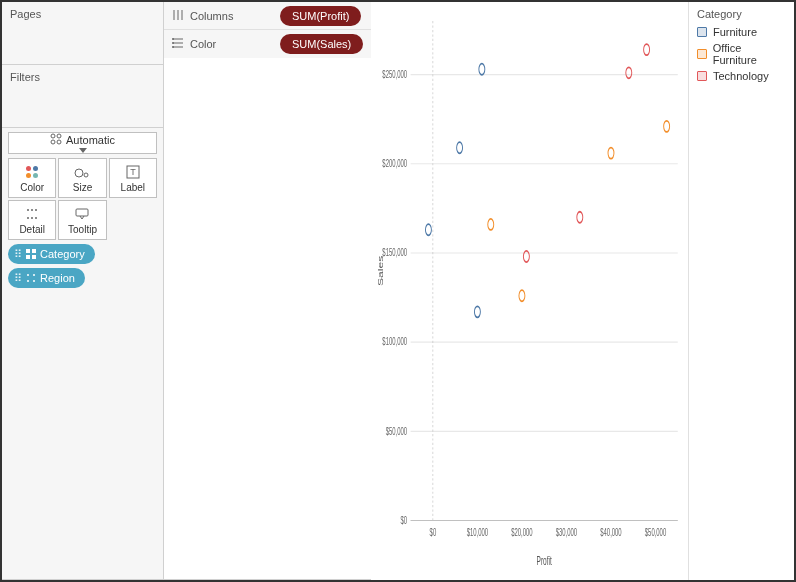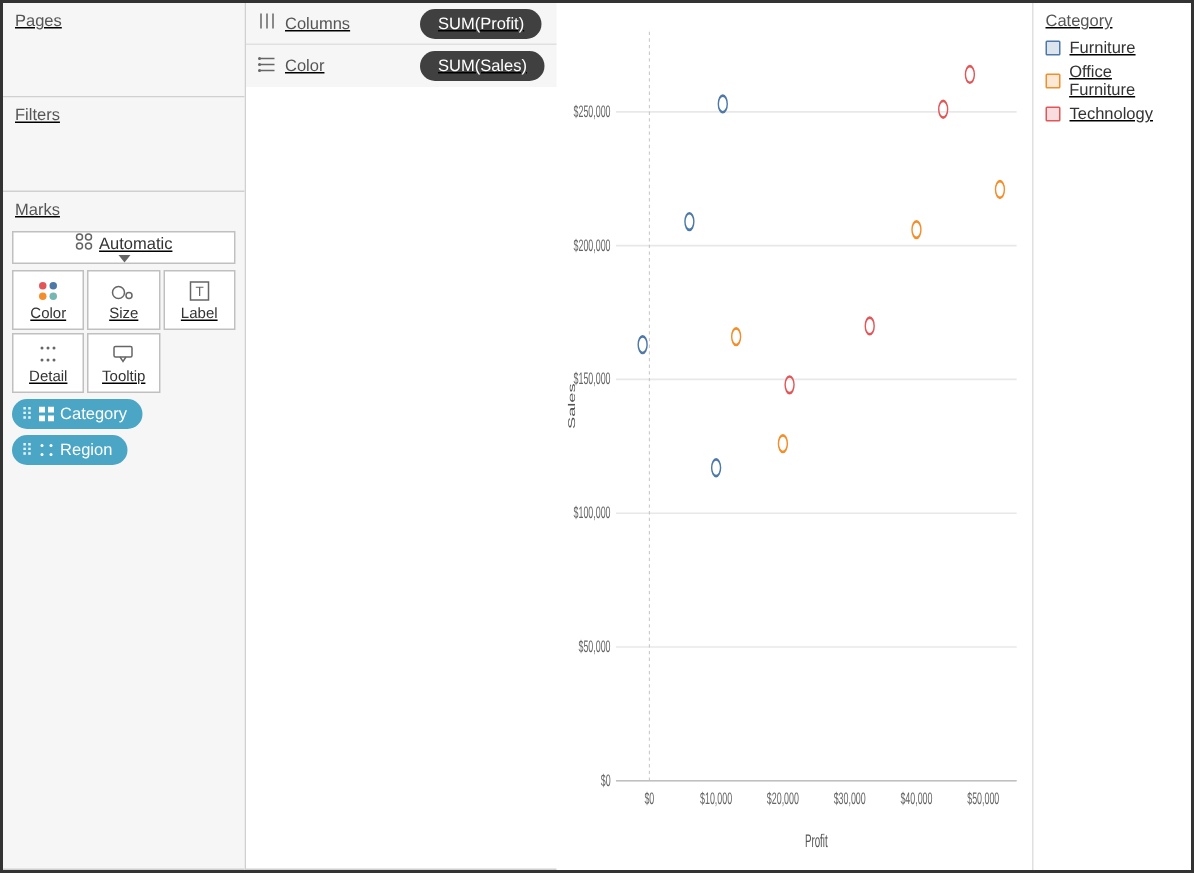--- a/index.html
+++ b/index.html
@@ -1,17 +1,17 @@
 <!DOCTYPE html>
 <html><head>
 <meta charset="utf-8">
 <style>
 * { box-sizing: border-box; margin: 0; padding: 0; font-family: Arial, Helvetica, sans-serif; }
 body { background: #fff; width: 796px; height: 582px; overflow: hidden; border: 2px solid #333; }
-.app { display: flex; height: 100%; text-decoration: underline; }
+.app { display: flex; height: 100%; }
 
 
 .left-col { width: 162px; border-right: 1px solid #d0d0d0; background: #f6f6f6; display: flex; flex-direction: column; }
 .panel { border-bottom: 1px solid #d0d0d0; background: #f6f6f6; }
 .panel-title { font-size: 11px; color: #555; padding: 6px 8px 4px 8px; }
 .panel-body { padding: 4px 6px 8px 6px; }
 .pages-body, .filters-body { min-height: 40px; }
 
 .marks-body { padding: 4px 6px 50px 6px; }
 .dropdown { display: flex; align-items: center; background: #fff; border: 1px solid #c0c0c0; height: 22px; padding: 0 6px; font-size: 11px; color: #333; cursor: pointer; justify-content: space-between; flex-direction: column; }
@@ -19,21 +19,21 @@
 .caret { width:0; height:0; border-left:4px solid transparent; border-right:4px solid transparent; border-top:5px solid #666; }
 
 .marks-grid { display: grid; grid-template-columns: repeat(3, 1fr); gap: 2px; margin-top: 4px; }
 .mark-btn { background:#fff; border:1px solid #c0c0c0; height:40px; display:flex; flex-direction:column; align-items:center; justify-content:center; gap:2px; font-size:10px; color:#333; cursor:pointer; }
 .mark-btn .mi { height:16px; display:flex; align-items:center; justify-content:center; color:#666; }
 
 .pill { display:inline-flex; align-items:center; gap:4px; background:#4aa6c4; color:#fff; font-size:11px; height:20px; padding:0 10px 0 6px; border-radius:10px; margin-top:4px; }
 .pill .grip { color:#fff; opacity:.85; font-size:11px; }
 .pill .grid { width:10px; height:10px; }
 
-.pill-green { display:inline-flex; align-items:center; background:#404040; color:#fff; font-size:11px; height:20px; padding:0 12px; border-radius:10px; }
+.pill-green { display:inline-flex; align-items:center; background:#7f1d1d; color:#fff; font-size:11px; height:20px; padding:0 12px; border-radius:10px; }
 
 
 .main { flex:1; display:flex; flex-direction:row; }
 .shelves { border-bottom:1px solid #d0d0d0; }
 .shelf-row { display:flex; align-items:center; height:28px; border-bottom:1px solid #e0e0e0; background:#f6f6f6; padding:0 8px; gap:8px; }
 .shelf-row:last-child { border-bottom:none; }
 .shelf-label { display:flex; align-items:center; gap:6px; font-size:11px; color:#555; width:100px; }
 .shelf-icon { color:#666; }
 
 .viz-area { flex:1; display:flex; }
@@ -59,21 +59,20 @@
   <div class="left-col">
     <div class="panel">
       <div class="panel-title">Pages</div>
       <div class="panel-body pages-body"></div>
     </div>
     <div class="panel">
       <div class="panel-title">Filters</div>
       <div class="panel-body filters-body"></div>
     </div>
     <div class="panel" style="flex:1;">
-      <div class="panel-title">Marks</div>
       <div class="panel-body marks-body">
         <div class="dropdown">
           <span class="dd-left">
             <span>
               <svg width="12" height="12" viewBox="0 0 12 12">
                   <circle cx="3" cy="3" r="2" fill="none" stroke="#666"></circle>
                   <circle cx="9" cy="3" r="2" fill="none" stroke="#666"></circle>
                   <circle cx="3" cy="9" r="2" fill="none" stroke="#666"></circle>
                   <circle cx="9" cy="9" r="2" fill="none" stroke="#666"></circle>
                 </svg>

